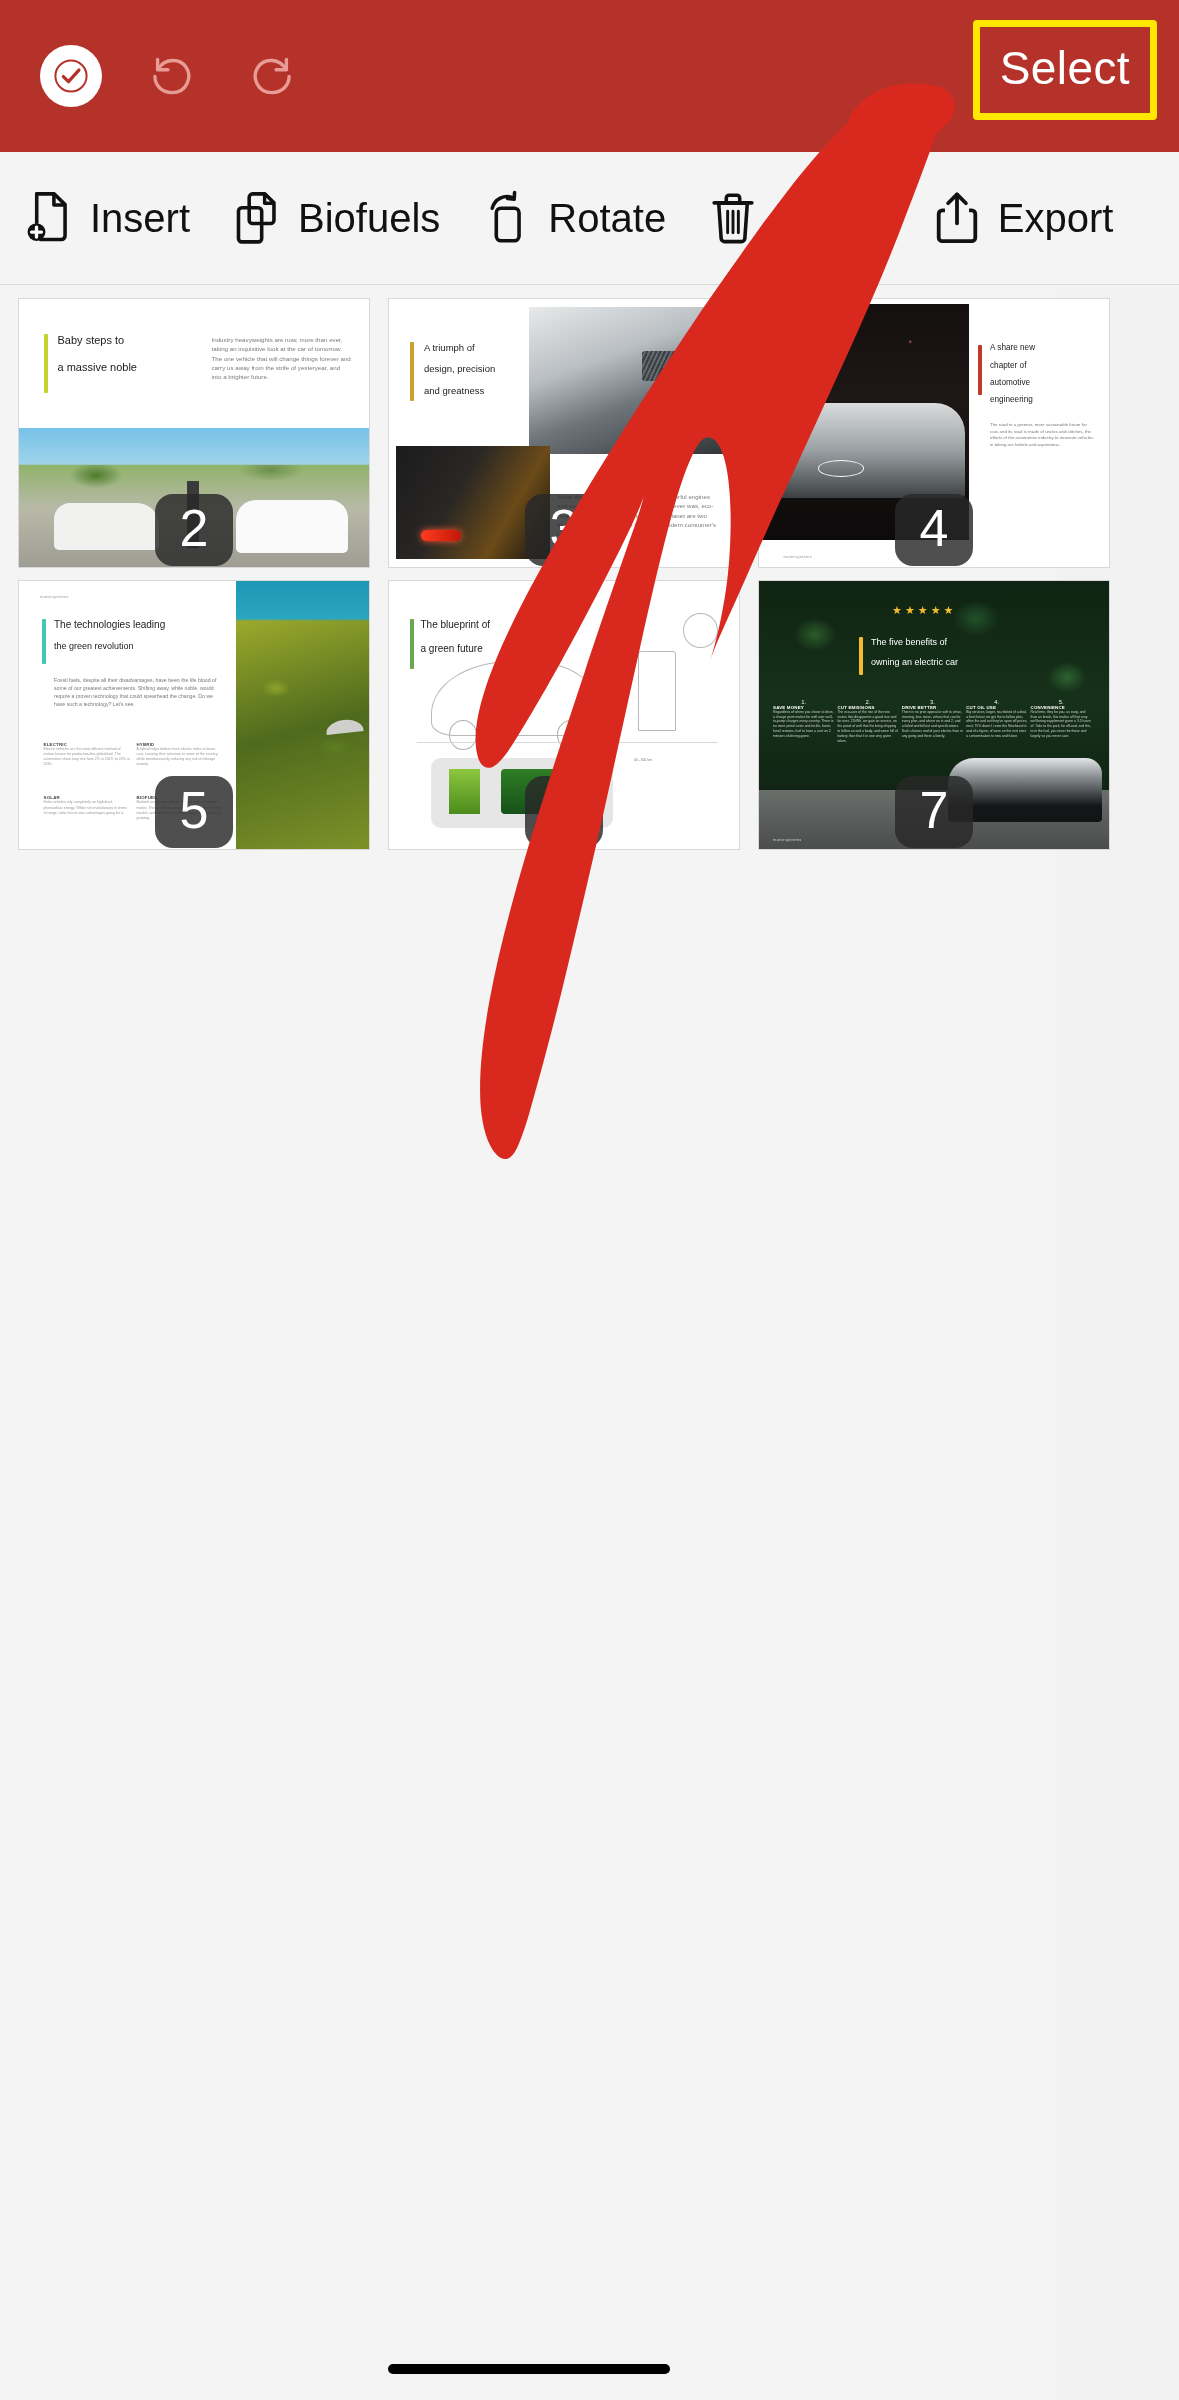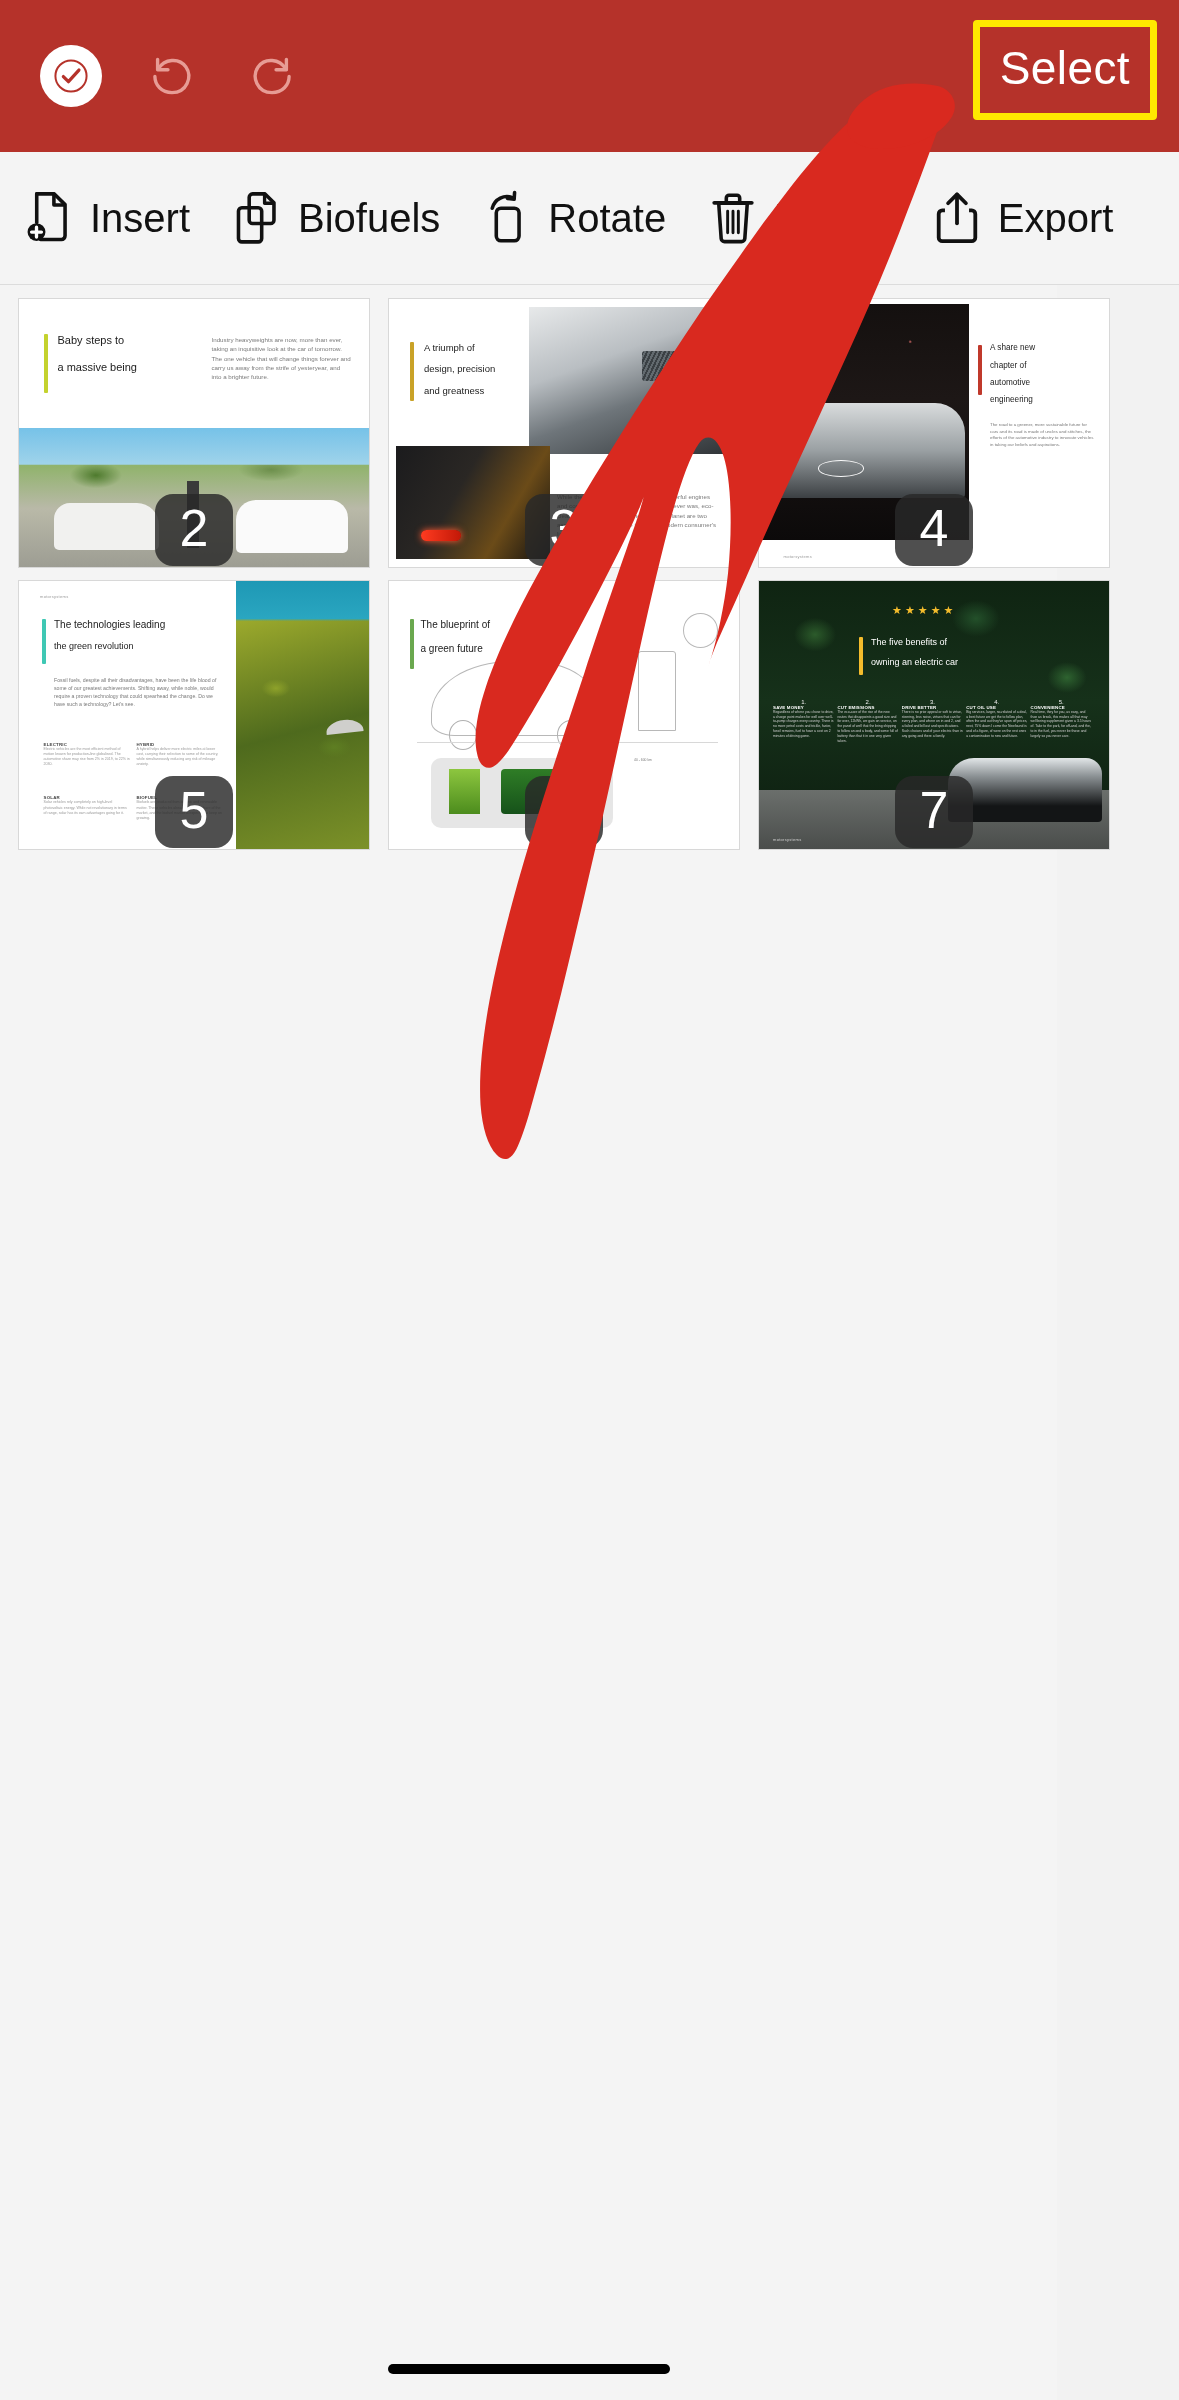--- a/index.html
+++ b/index.html
@@ -327,21 +327,21 @@
   </div>
 
   <div class="grid">
 
 
     <div class="cell">
       <div class="slide">
         <div class="s2-top"></div>
         <div class="accent" style="left:7%;top:13%;height:22%;background:#c4d22e;"></div>
         <div class="s-title" style="left:11%;top:13%;font-size:11px;">Baby steps to</div>
-        <div class="s-title" style="left:11%;top:23%;font-size:11px;">a massive being</div>
+        <div class="s-title" style="left:11%;top:23%;font-size:11px;">a massive noble</div>
         <div class="s-body" style="left:55%;top:13.5%;width:40%;">Industry heavyweights are now, more than ever, taking an inquisitive look at the car of tomorrow. The one vehicle that will change things forever and carry us away from the strife of yesteryear, and into a brighter future.</div>
         <div class="s2-img">
           <div class="s2-carL"></div>
           <div class="s2-carR"></div>
           <div class="s2-post"></div>
         </div>
       </div>
       <div class="badge">2</div>
     </div>
 

